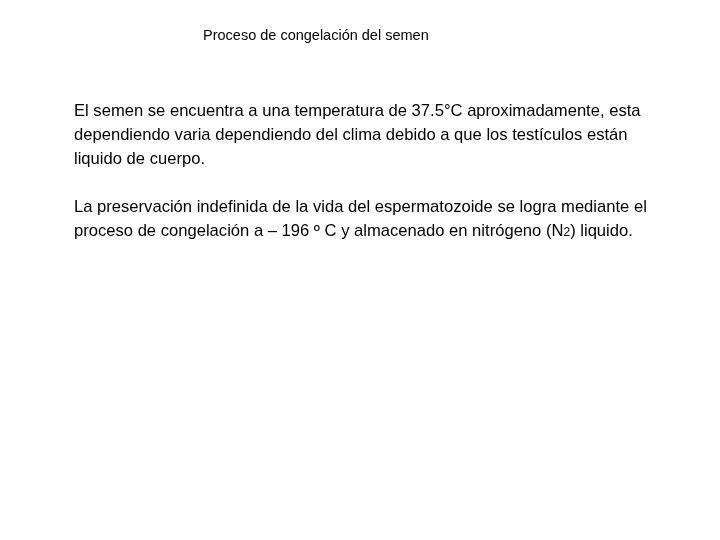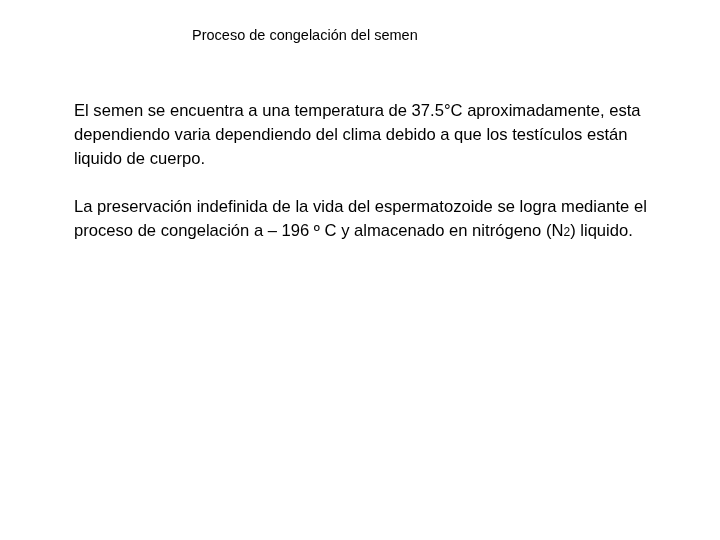--- a/index.html
+++ b/index.html
@@ -10,21 +10,21 @@
     body {
       width: 720px;
       height: 540px;
       position: relative;
       overflow: hidden;
       font-family: "Liberation Sans", "DejaVu Sans", sans-serif;
       color: #000000;
     }
     .slide-title {
       position: absolute;
-      left: 192px;
+      left: 203px;
       top: 25px;
       font-size: 14.5px;
       line-height: 20px;
       white-space: nowrap;
     }
     .content {
       position: absolute;
       left: 45px;
       top: 99px;
       width: 670px;

